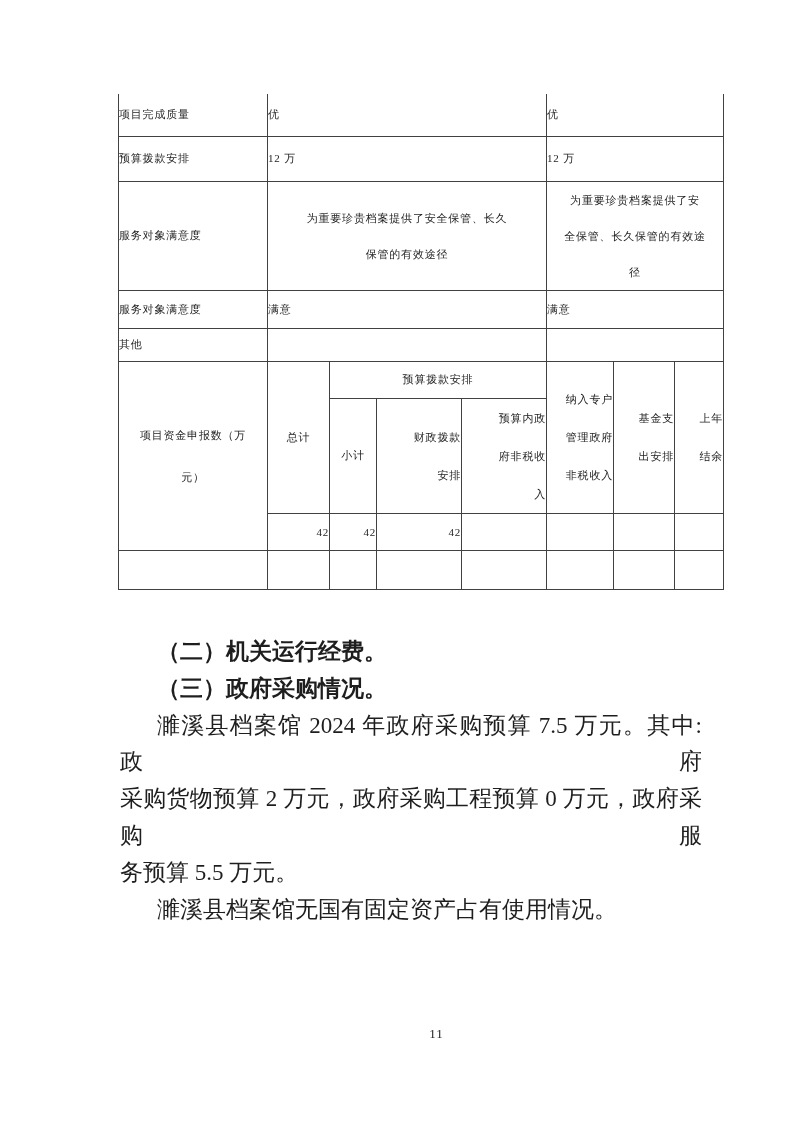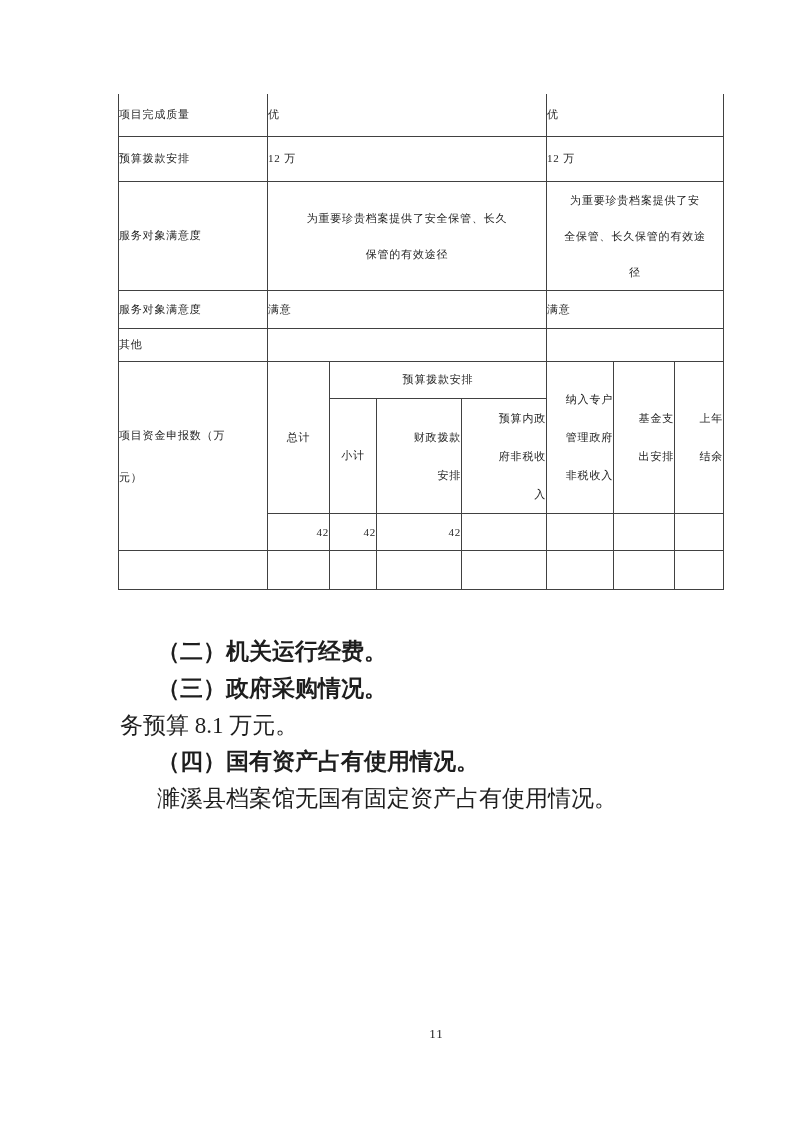--- a/index.html
+++ b/index.html
@@ -41,21 +41,21 @@
   tr.r6 { height: 37px; }
   tr.r7 { height: 113px; }
   tr.r8 { height: 37px; }
   tr.r9 { height: 39px; }
 
   .lbl  { text-align: left; padding-left: 29px; }
   .val  { text-align: left; padding-left: 7px; }
   .desc { text-align: center; padding: 0 7px; white-space: pre-line; line-height: 36px; }
   .ctr  { text-align: center; }
   .ctrm { text-align: right; white-space: pre-line; line-height: 38px; }
-  .fundlbl { text-align: left; white-space: pre-line; line-height: 42px; margin-left: 48px; }
+  .fundlbl { text-align: center; white-space: pre-line; line-height: 42px; margin-left: 48px; }
   .num  { text-align: right; padding-right: 8px; }
   .num3 { padding-right: 22px; }
 
   
   .body-text {
     position: absolute;
     left: 120px;
     top: 634px;
     width: 582px;
     font-size: 23px;
@@ -166,25 +166,26 @@
     </tbody>
   </table>
 
   <div class="body-text">
     <section>
       <div class="heading">（二）机关运行经费。</div>
     </section>
     <section>
       <div class="heading">（三）政府采购情况。</div>
       <div class="para">
-          <div class="b-line last">务预算 8.1 万元。</div>
+          <div class="b-line first">濉溪县档案馆 2024 年政府采购预算 7.5 万元。其中: 政府</div>
+          <div class="b-line">采购货物预算 2 万元，政府采购工程预算 0 万元，政府采购服</div>
+          <div class="b-line last">务预算 5.5 万元。</div>
         </div>
     </section>
     <section>
-      <div class="heading">（四）国有资产占有使用情况。</div>
       <div class="para">
           <div class="b-line first last">濉溪县档案馆无国有固定资产占有使用情况。</div>
         </div>
     </section>
   </div>
 
   <div class="pageno">11</div>
 
 </div>
 

